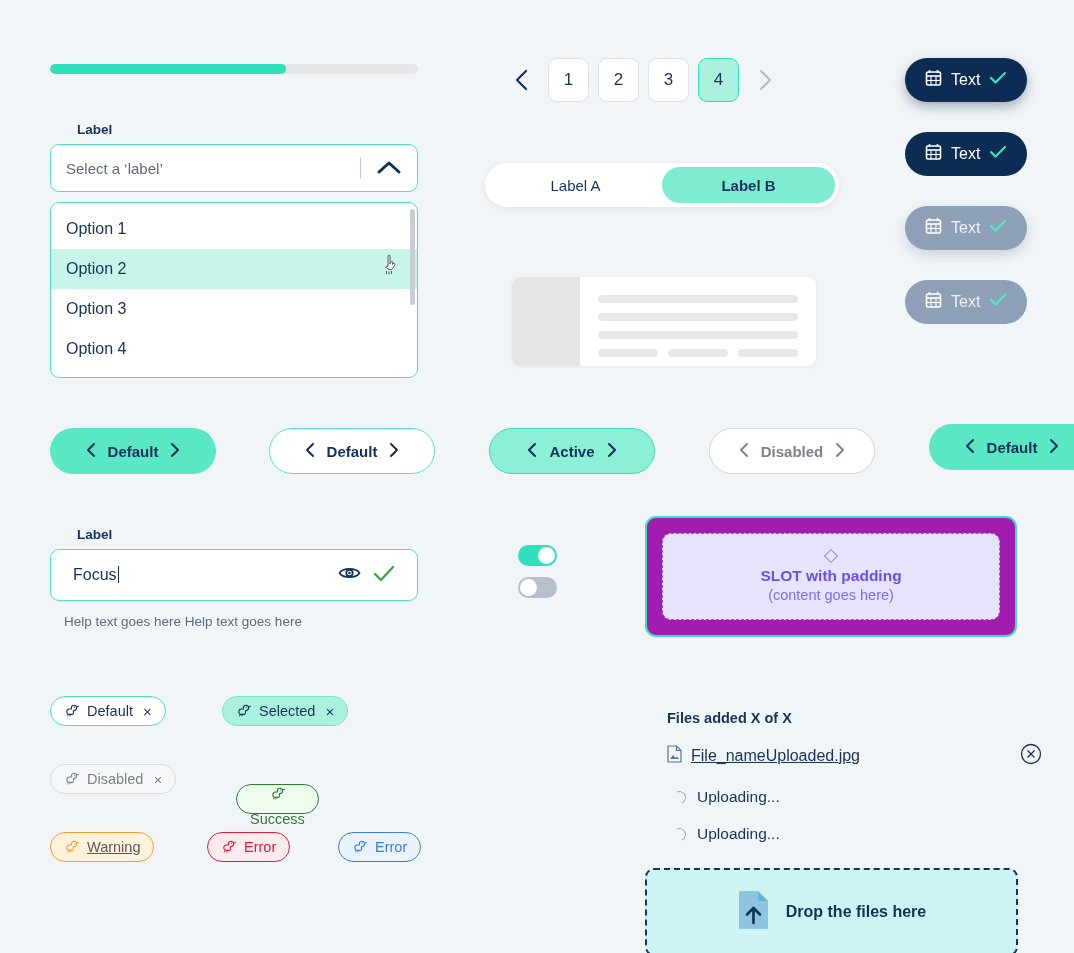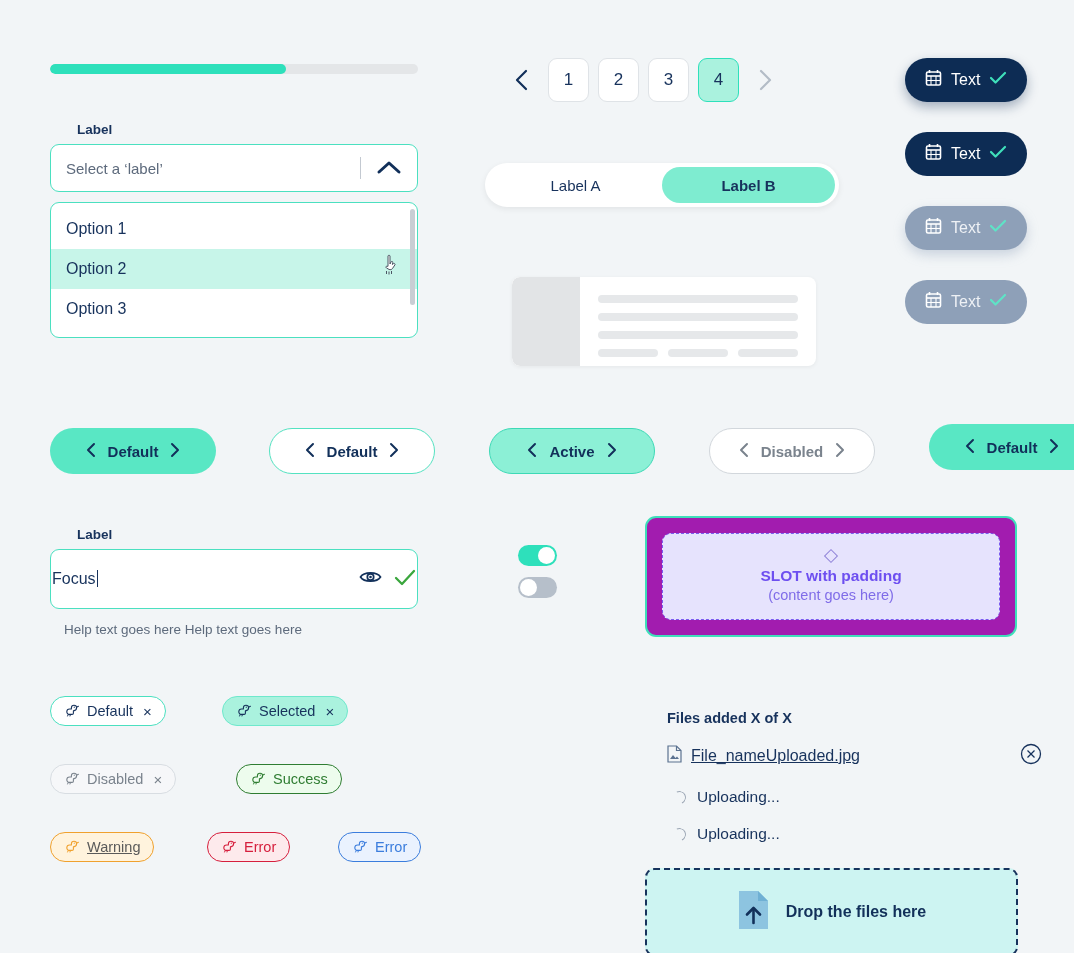--- a/index.html
+++ b/index.html
@@ -74,22 +74,22 @@
   .navbtn { position:absolute; height:46px; border-radius:23px; display:flex;
     align-items:center; justify-content:center; gap:12px; padding:0 22px;
     font-size:15px; font-weight:bold; cursor:pointer; }
   .navbtn.filled { background:#59e7c4; color:#12305a; }
   .navbtn.outline { background:#fff; border:1.3px solid #54e2c1; color:#12305a; }
   .navbtn.active { background:#8cf0d6; border:1.3px solid #3dd9b6; color:#12305a; }
   .navbtn.disabled { background:#fff; border:1.3px solid #d2d7dc; color:#7a838d; cursor:default; }
 
   
   #input-block { left:50px; top:527px; width:368px; }
-  #input-control { height:60px; background:#fff; border:1.5px solid #4be0c0;
-    border-radius:9px; display:flex; align-items:center; padding:0 1px; gap:12px; }
+  #input-control { height:52px; background:#fff; border:1.5px solid #4be0c0;
+    border-radius:9px; display:flex; align-items:center; padding:0 22px; gap:12px; }
   #input-value { flex:1; font-size:16px; color:#17325c; position:relative; }
   #caret { display:inline-block; width:1.5px; height:17px; background:#17325c;
     vertical-align:-3px; margin-left:1px; }
   #help-text { margin-top:13px; padding-left:14px; font-size:13.5px; color:#5d6a7c; }
 
   
   .toggle { position:absolute; width:39px; height:21px; border-radius:11px; cursor:pointer; }
   .toggle.on { background:#2ee0bb; }
   .toggle.off { background:#b6bfca; }
   .knob { position:absolute; top:2px; width:17px; height:17px; border-radius:50%; background:#fff; }
@@ -154,20 +154,21 @@
           <polyline points="3,12 13,3 23,12" fill="none" stroke="#12305a" stroke-width="3" stroke-linecap="round" stroke-linejoin="round"></polyline>
         </svg>
     </div>
   </div>
 </div>
 
 <div id="select-menu">
   <div class="opt">Option 1</div>
   <div class="opt sel">Option 2</div>
   <div class="opt">Option 3</div>
+  <div class="opt">Option 4</div>
   <div id="menu-scrollbar"></div>
 </div>
 
 <div id="cursor-hand">
   <svg width="20" height="22" viewBox="0 0 20 22">
     <path d="M6 2 C6 1 8 1 8 2 L8 10 L9 8 C9.3 7 11 7.3 10.8 8.4 L10.4 10.5 L11.5 9.6 C12.3 9 13.5 10 12.9 10.9 L10.5 14.5 C9.8 15.6 8.2 16 7 15.4 L4.5 14 C3.6 13.5 3.8 12.2 4.8 12.2 L6 12.3 Z" fill="#ffffff" stroke="#4b5563" stroke-width="1"></path>
     <line x1="4.5" y1="17" x2="4.5" y2="20" stroke="#4b5563" stroke-width="1"></line>
     <line x1="7" y1="17.5" x2="7" y2="20.5" stroke="#4b5563" stroke-width="1"></line>
     <line x1="9.5" y1="17" x2="9.5" y2="20" stroke="#4b5563" stroke-width="1"></line>
   </svg>
@@ -397,21 +398,21 @@
 <div class="chip disabled" style="left:50px; top:764px;">
   <span><svg width="15" height="15" viewBox="0 0 15 15">
         <path d="M10 3.2 C11.6 3.2 12.6 4.4 12.6 5.7 C12.6 7.4 11.2 8.6 9.4 8.9 L9.4 11.3 C9.4 12 8.8 12.4 8.1 12.4 L5.3 12.4 C3.9 12.4 2.8 11.2 2.8 9.8 C2.8 8.2 4 7 5.6 7 L7.4 7 L7.4 5.7 C7.4 4.4 8.4 3.2 10 3.2 Z M13 5 L14.4 4.3" fill="none" stroke="#7a838d" stroke-width="1.1" stroke-linecap="round" stroke-linejoin="round"></path>
         <circle cx="10.3" cy="5.2" r="0.6" fill="#7a838d"></circle>
         <path d="M4.3 12.4 L3.6 14 M6.4 12.4 L6 14" stroke="#7a838d" stroke-width="1" stroke-linecap="round"></path>
       </svg></span>
   <span>Disabled</span>
   <span class="x">×</span>
 </div>
 
-<div class="chip success" style="left:236px; top:764px;">
+<div class="chip success" style="left:236px; top:784px;flex-direction:column;">
   <span><svg width="15" height="15" viewBox="0 0 15 15">
         <path d="M10 3.2 C11.6 3.2 12.6 4.4 12.6 5.7 C12.6 7.4 11.2 8.6 9.4 8.9 L9.4 11.3 C9.4 12 8.8 12.4 8.1 12.4 L5.3 12.4 C3.9 12.4 2.8 11.2 2.8 9.8 C2.8 8.2 4 7 5.6 7 L7.4 7 L7.4 5.7 C7.4 4.4 8.4 3.2 10 3.2 Z M13 5 L14.4 4.3" fill="none" stroke="#2f7d32" stroke-width="1.1" stroke-linecap="round" stroke-linejoin="round"></path>
         <circle cx="10.3" cy="5.2" r="0.6" fill="#2f7d32"></circle>
         <path d="M4.3 12.4 L3.6 14 M6.4 12.4 L6 14" stroke="#2f7d32" stroke-width="1" stroke-linecap="round"></path>
       </svg></span>
   <span>Success</span>
 </div>
 
 <div class="chip warning" style="left:50px; top:832px;text-decoration:underline;">
   <span><svg width="15" height="15" viewBox="0 0 15 15">

